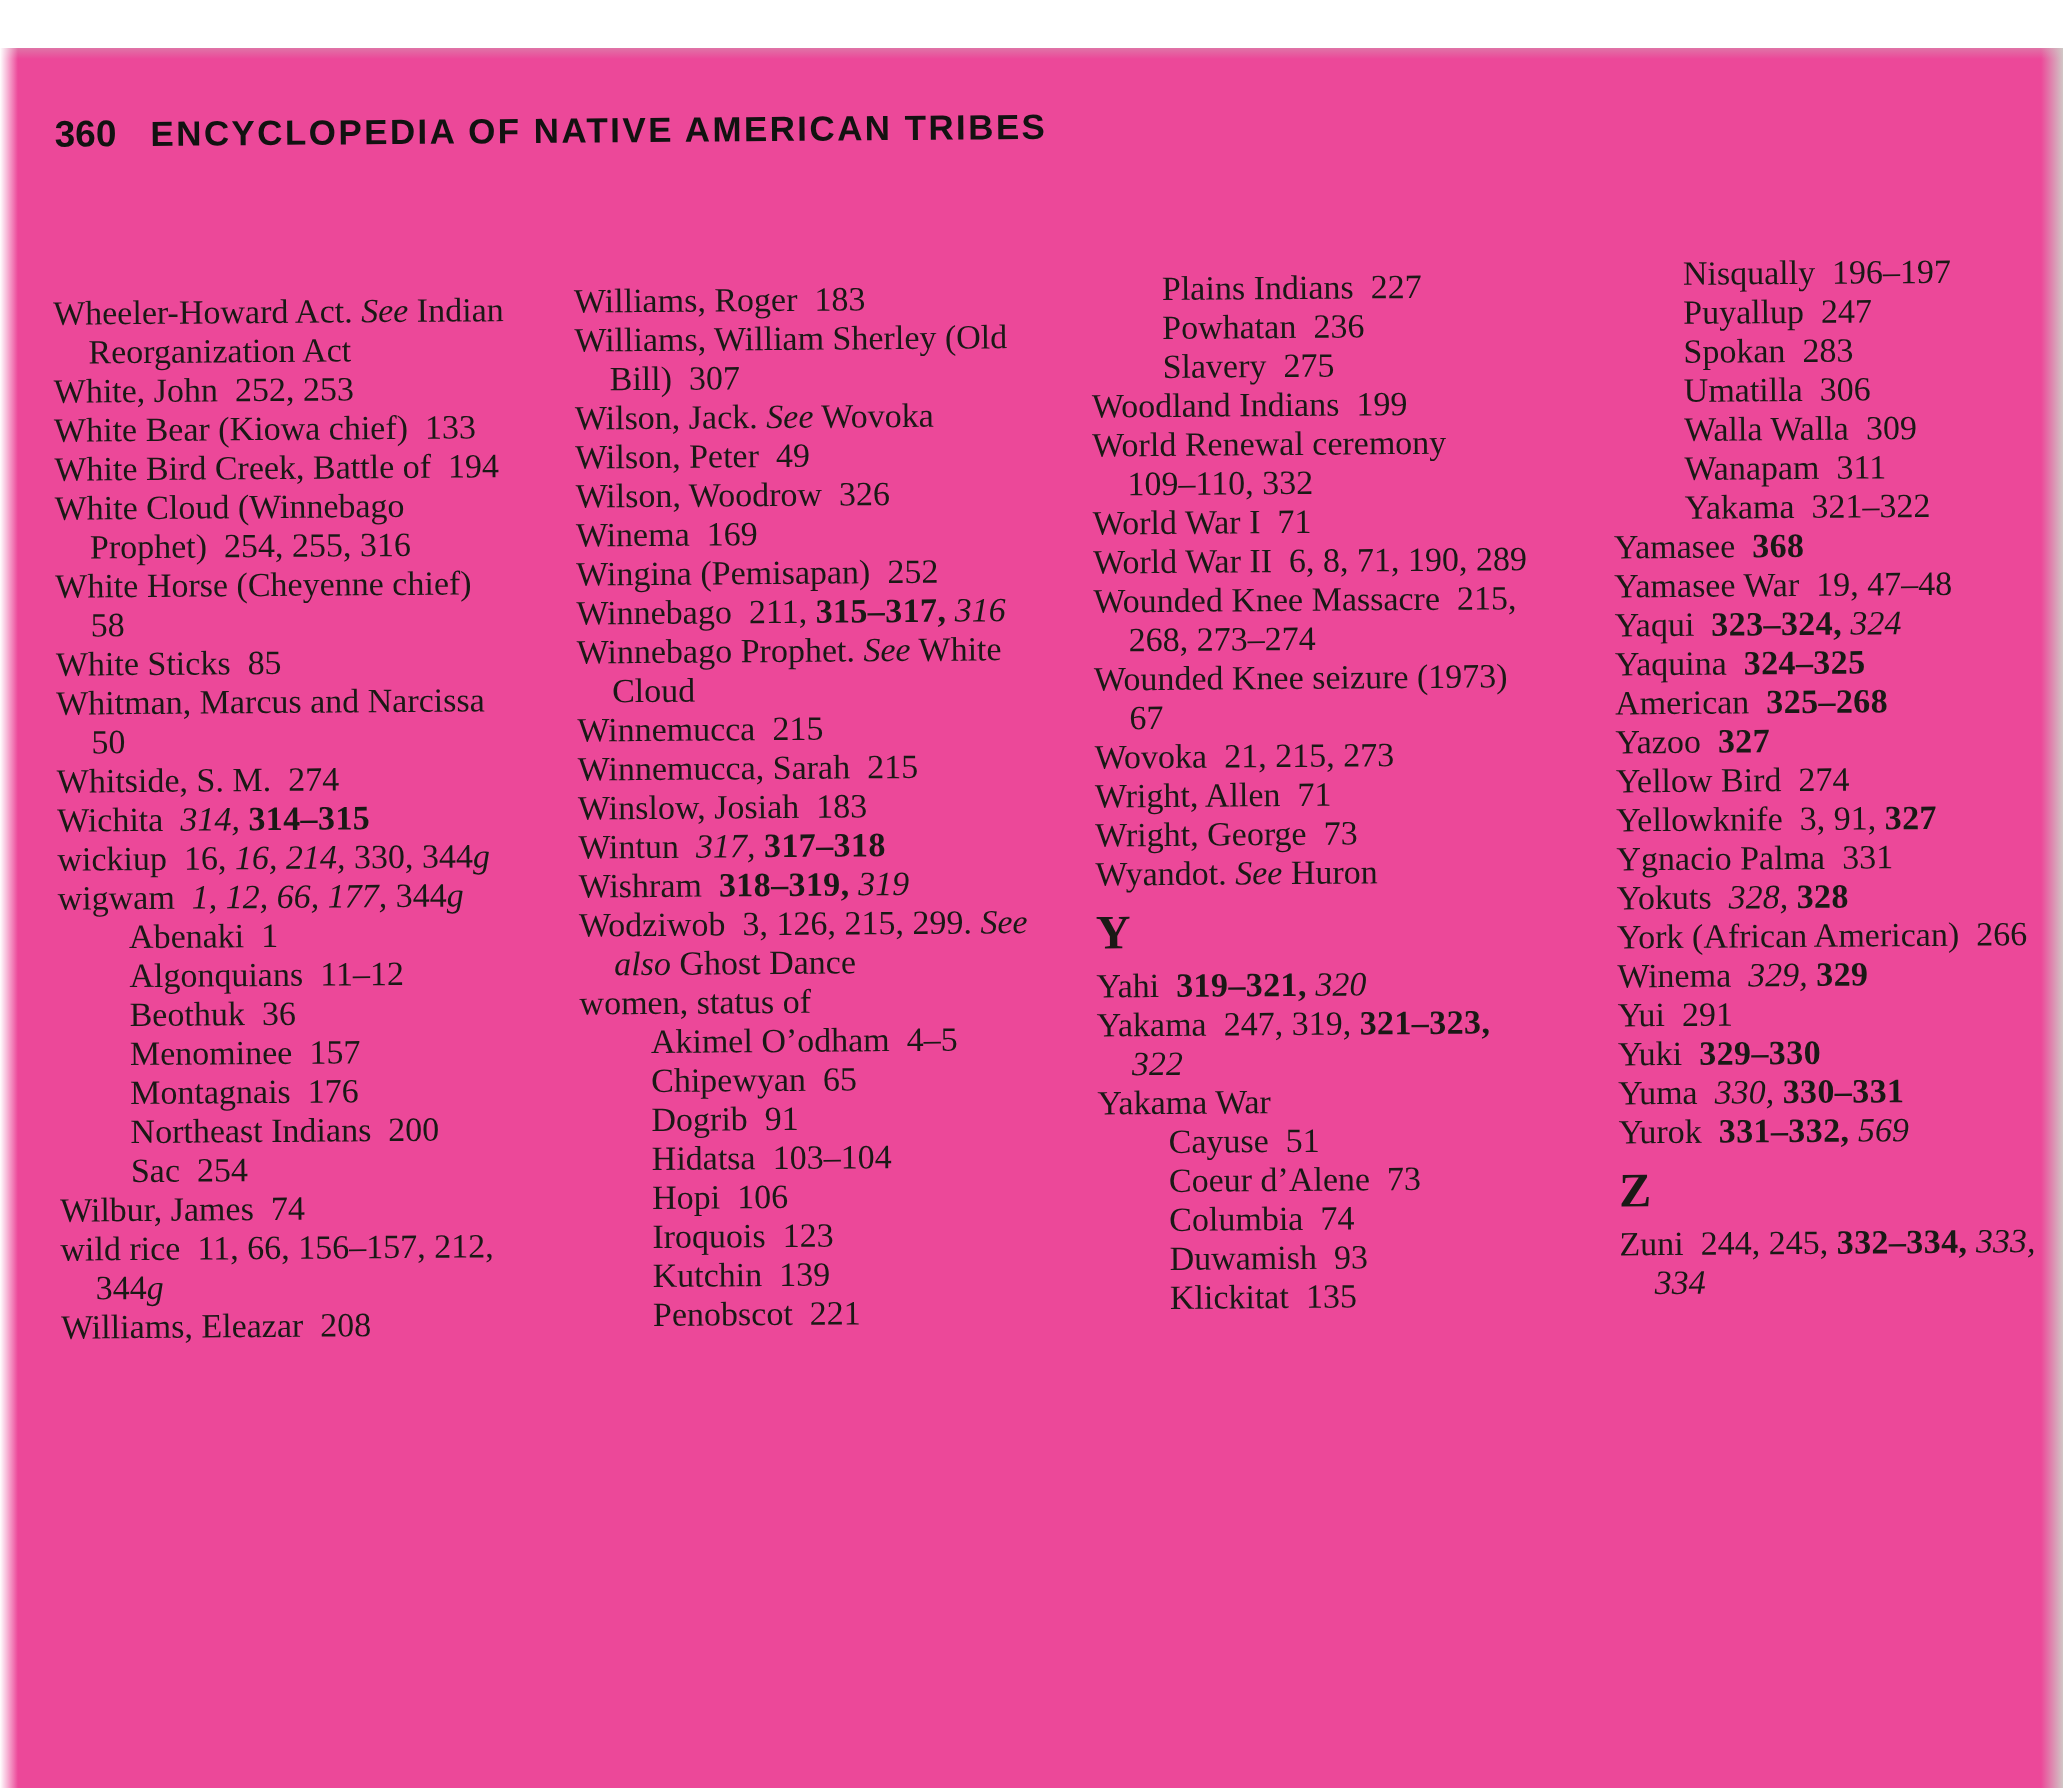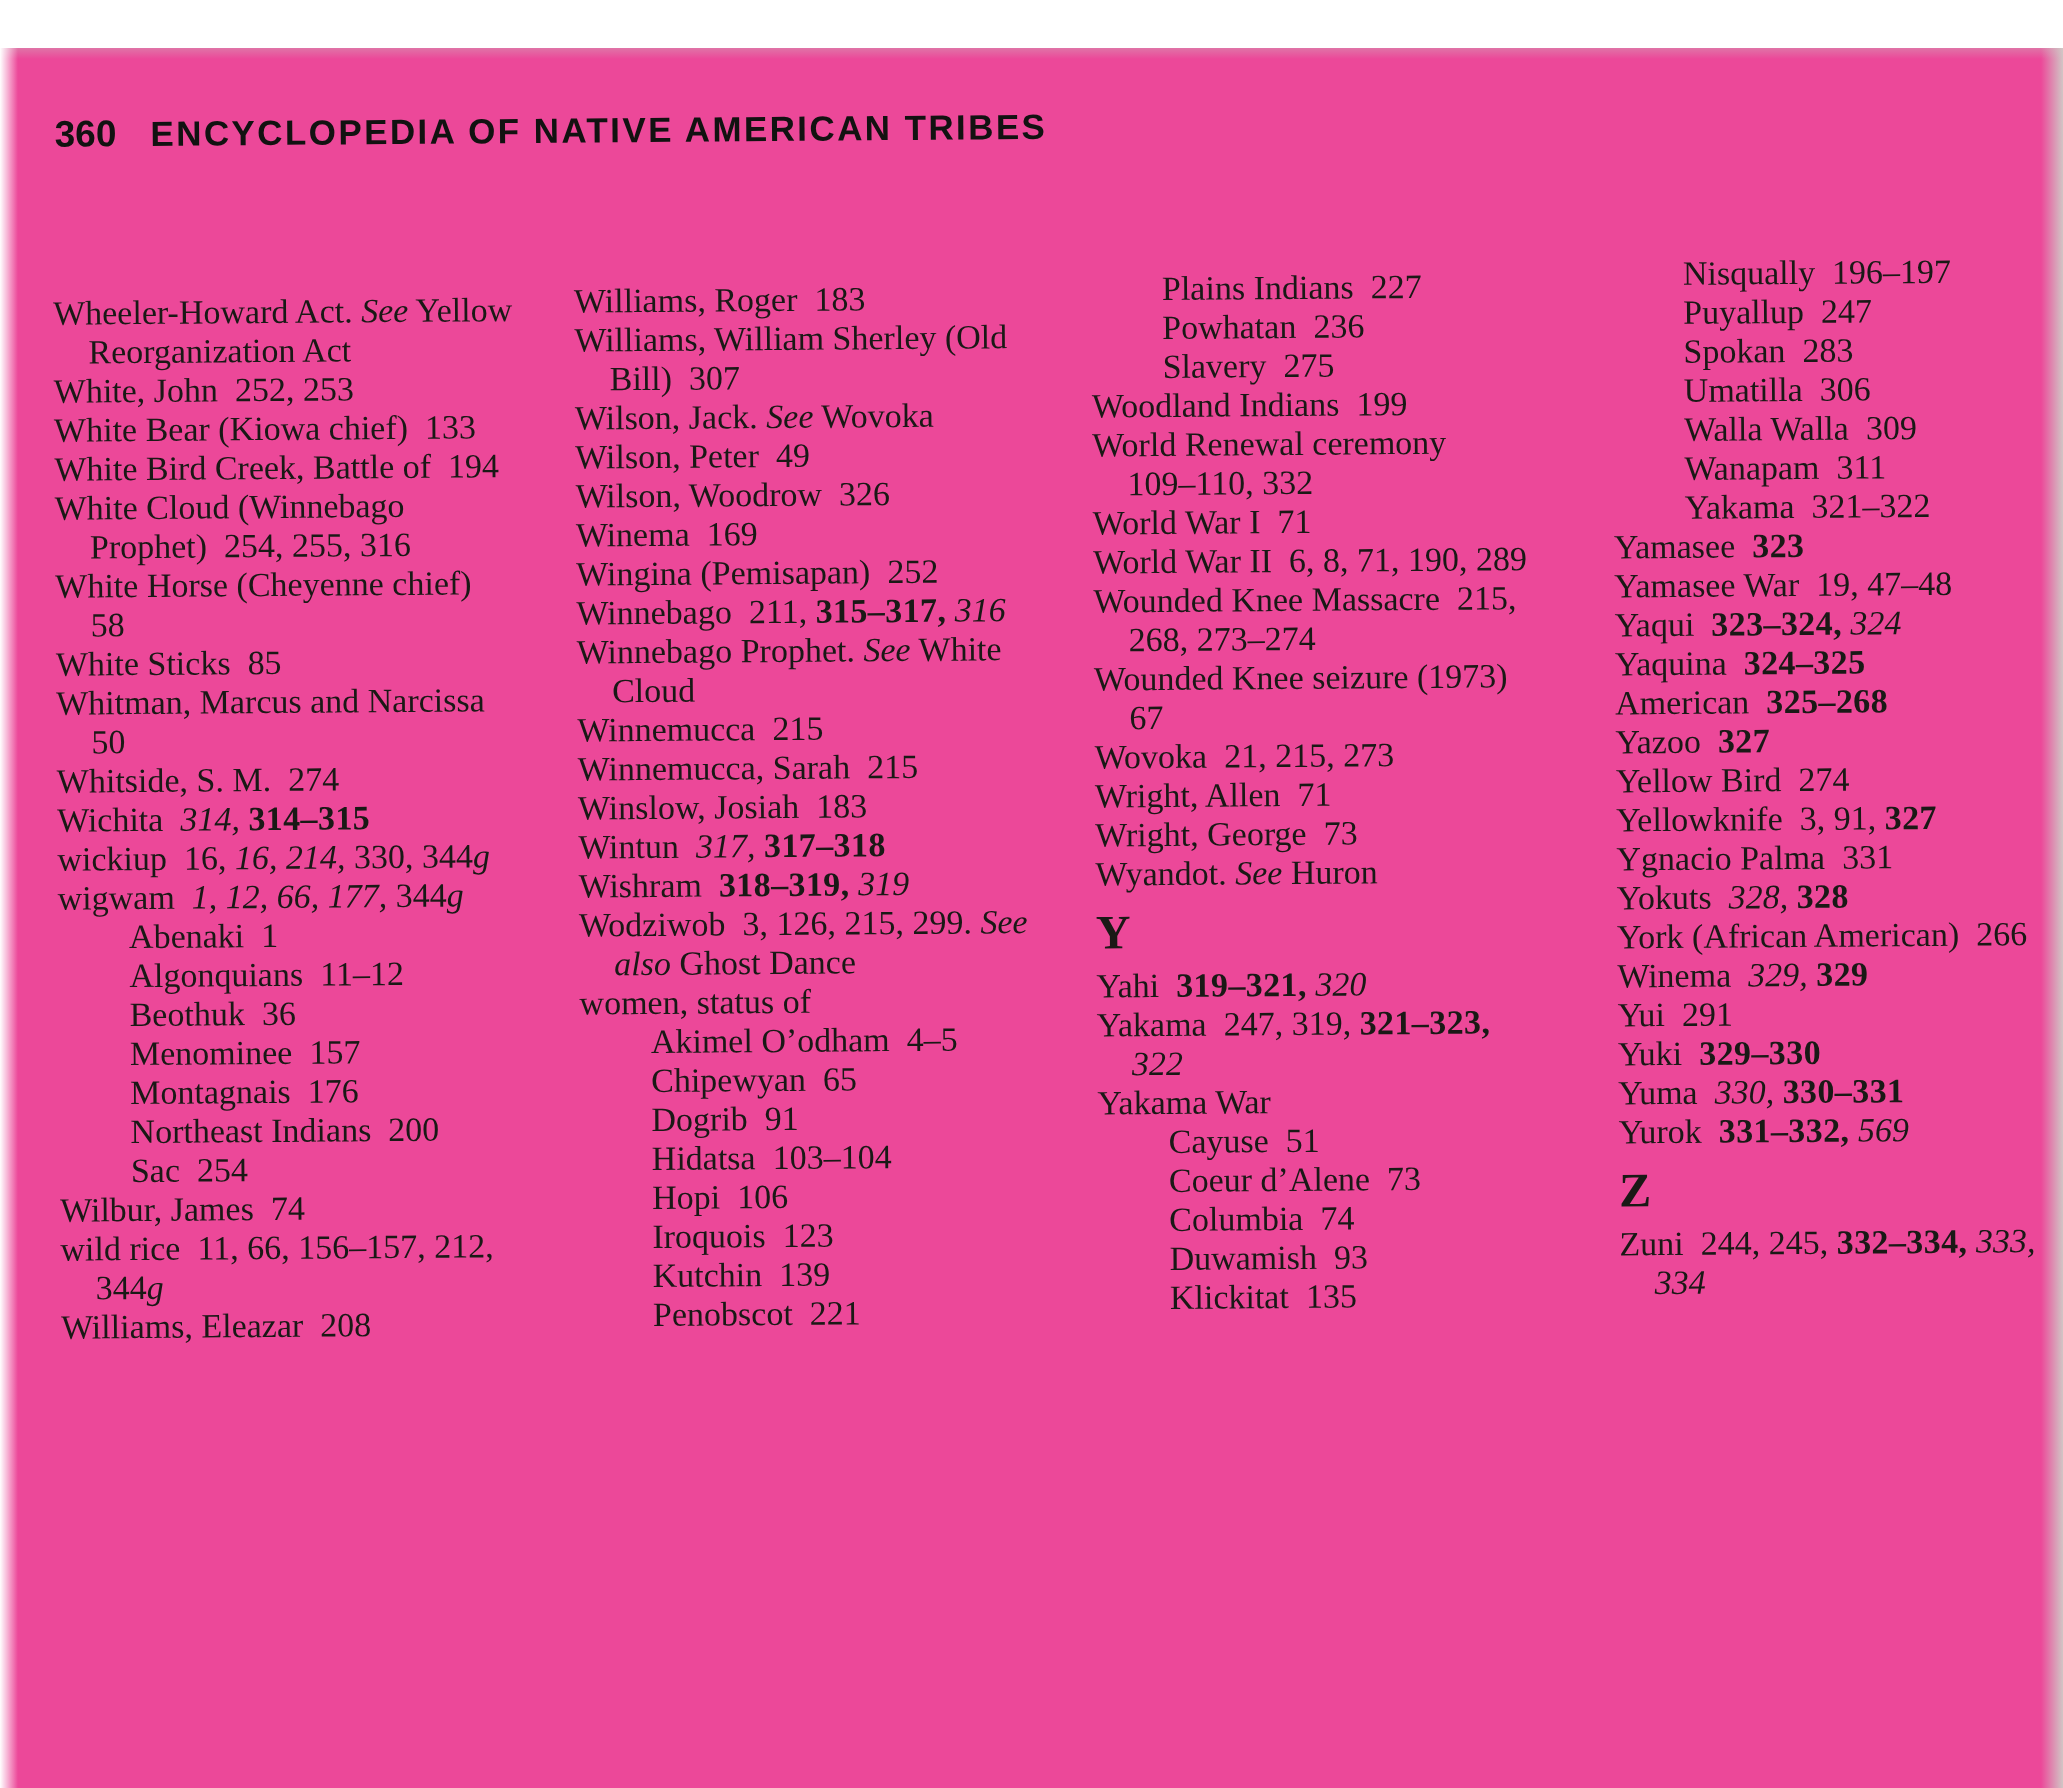--- a/index.html
+++ b/index.html
@@ -48,21 +48,21 @@
 
 <div class="page">
   <div class="rot">
     <div class="header">
       <span class="pageno">360</span>
       <span class="booktitle">ENCYCLOPEDIA OF NATIVE AMERICAN TRIBES</span>
     </div>
     <div id="index-columns">
         <div class="col col1">
           <div class="entry indent0">
-            <div class="line"><span class="run">Wheeler-Howard Act. </span><span class="run italic">See</span><span class="run"> Yellow</span></div>
+            <div class="line"><span class="run">Wheeler-Howard Act. </span><span class="run italic">See</span><span class="run"> Indian</span></div>
             <div class="line"><span class="run">Reorganization Act</span></div>
           </div>
           <div class="entry indent0">
             <div class="line"><span class="run">White, John  252, 253</span></div>
           </div>
           <div class="entry indent0">
             <div class="line"><span class="run">White Bear (Kiowa chief)  133</span></div>
           </div>
           <div class="entry indent0">
             <div class="line"><span class="run">White Bird Creek, Battle of  194</span></div>
@@ -289,21 +289,21 @@
           <div class="entry indent1">
             <div class="line"><span class="run">Walla Walla  309</span></div>
           </div>
           <div class="entry indent1">
             <div class="line"><span class="run">Wanapam  311</span></div>
           </div>
           <div class="entry indent1">
             <div class="line"><span class="run">Yakama  321–322</span></div>
           </div>
           <div class="entry indent0">
-            <div class="line"><span class="run">Yamasee  </span><span class="run bold">323</span></div>
+            <div class="line"><span class="run">Yamasee  </span><span class="run bold">368</span></div>
           </div>
           <div class="entry indent0">
             <div class="line"><span class="run">Yamasee War  19, 47–48</span></div>
           </div>
           <div class="entry indent0">
             <div class="line"><span class="run">Yaqui  </span><span class="run bold">323–324,</span><span class="run"> </span><span class="run italic">324</span></div>
           </div>
           <div class="entry indent0">
             <div class="line"><span class="run">Yaquina  </span><span class="run bold">324–325</span></div>
           </div>

